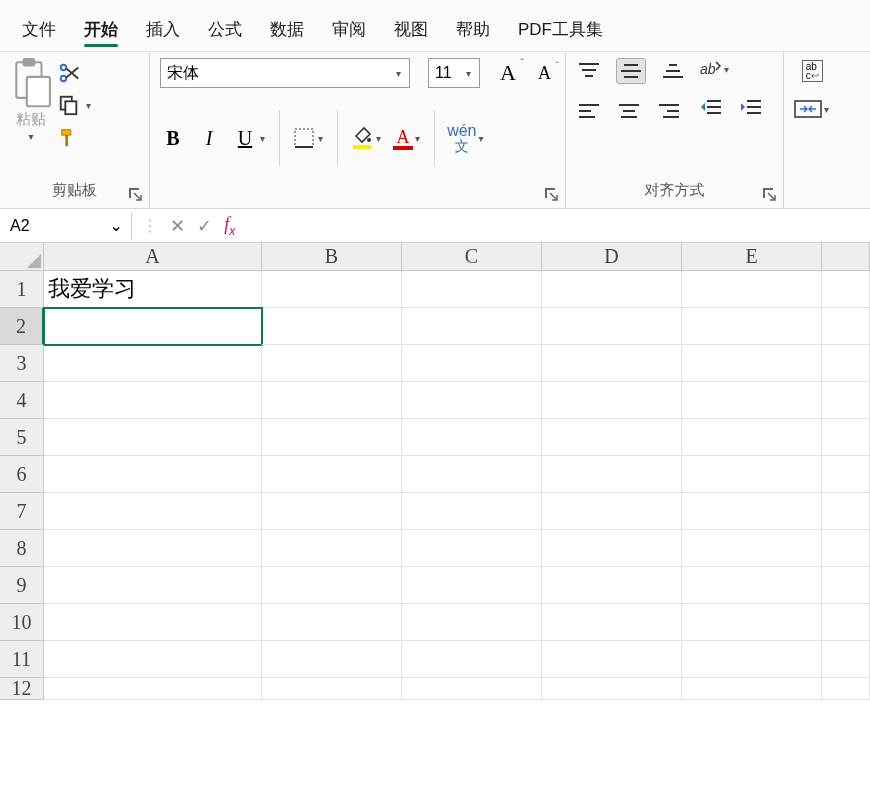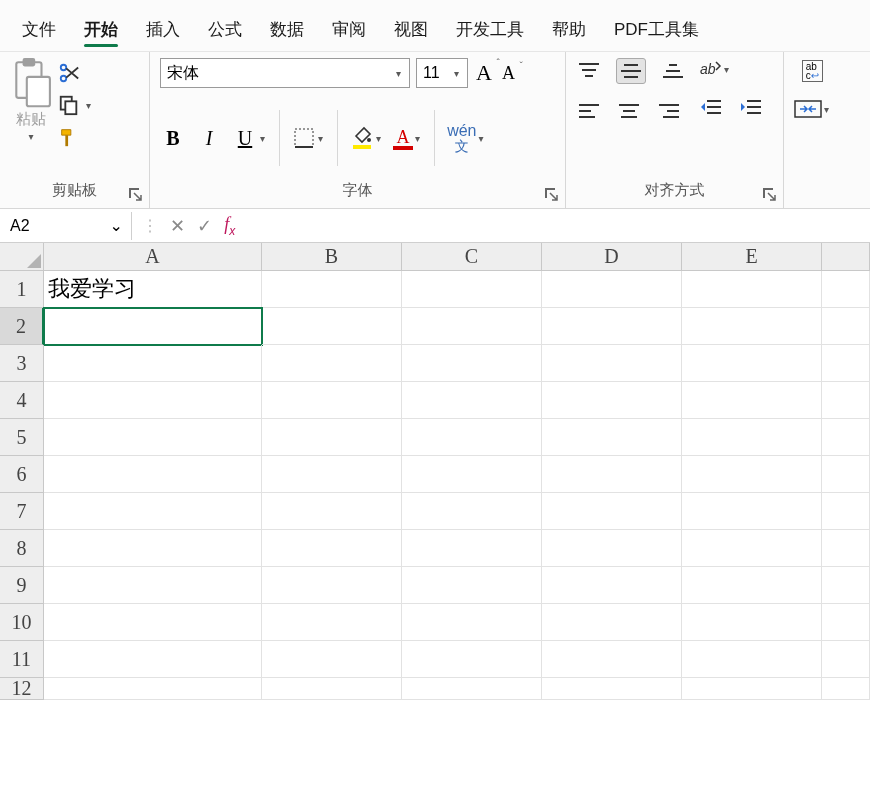--- a/index.html
+++ b/index.html
@@ -22,21 +22,21 @@
 
 .clip-left { display: flex; flex-direction: column; align-items: center; gap: 2px; }
 .clip-left .paste-icon { width: 42px; height: 50px; display: flex; align-items: center; justify-content: center; }
 .clip-left .label { font-size: 15px; color: #9e9e9e; }
 .clip-dd { display: flex; align-items: center; gap: 2px; color: #9e9e9e; }
 .clip-right { display: flex; flex-direction: column; gap: 10px; padding-top: 4px; }
 .rbtn { display: flex; align-items: center; gap: 4px; cursor: pointer; }
 .rbtn svg { width: 22px; height: 22px; }
 
 
-.font-row1 { display: flex; gap: 6px; align-items: center; }
+.font-row1 { display: flex; gap: 18px; align-items: center; }
 .font-name { width: 250px; height: 30px; border: 1px solid #9a9a9a; background: #fff; display: flex; align-items: center; justify-content: space-between; padding: 0 6px; font-size: 16px; }
 .font-size { width: 52px; height: 30px; border: 1px solid #9a9a9a; background: #fff; display: flex; align-items: center; justify-content: space-between; padding: 0 6px; font-size: 16px; }
 .bigA, .smallA { font-size: 22px; font-family: "Times New Roman", serif; font-weight: 400; position: relative; cursor: pointer; padding: 0 2px; }
 .bigA sup, .smallA sup { font-size: 10px; position: absolute; top: -2px; right: -6px; }
 .font-row2 { display: flex; gap: 10px; align-items: center; margin-top: 16px; }
 .ib { min-width: 26px; height: 26px; display: flex; align-items: center; justify-content: center; cursor: pointer; font-size: 20px; }
 .ib.serif { font-family: "Times New Roman", serif; }
 .dd { display: flex; align-items: center; cursor: pointer; }
 .chev { font-size: 10px; color: #5a5a5a; padding: 0 2px; }
 .sep { width: 1px; height: 56px; background: #d7d7d7; margin: 0 2px; align-self: center; }
@@ -76,21 +76,20 @@
 <body>
 
 <div class="tabs">
   <div class="tab">文件</div>
   <div class="tab active">开始</div>
   <div class="tab">插入</div>
   <div class="tab">公式</div>
   <div class="tab">数据</div>
   <div class="tab">审阅</div>
   <div class="tab">视图</div>
-  <div class="tab">开发工具</div>
   <div class="tab">帮助</div>
   <div class="tab">PDF工具集</div>
 </div>
 
 <div class="ribbon">
 
   <div class="group" style="width:150px">
     <div class="group-body">
       <div class="clip-left">
         <div class="paste-icon">
@@ -185,21 +184,20 @@
         <div class="sep"></div>
         <div class="dd">
           <div style="display:flex;flex-direction:column;align-items:center;line-height:1">
             <span style="font-size:16px;color:#3a6db5">wén</span>
             <span style="font-size:14px;color:#3a6db5">文</span>
           </div>
           <span class="chev">▾</span>
         </div>
       </div>
     </div>
-    <div class="group-label">字体</div>
     <div class="group-launcher">
       <svg viewBox="0 0 16 16">
           <path d="M2 2 H12 V4 H4 V12 H2 Z" fill="#666"></path>
           <path d="M7 7 L14 14 M14 9 V14 H9" stroke="#666" stroke-width="1.5" fill="none"></path>
         </svg>
     </div>
   </div>
 
   <div class="group" style="width:218px">
     <div class="group-body">

